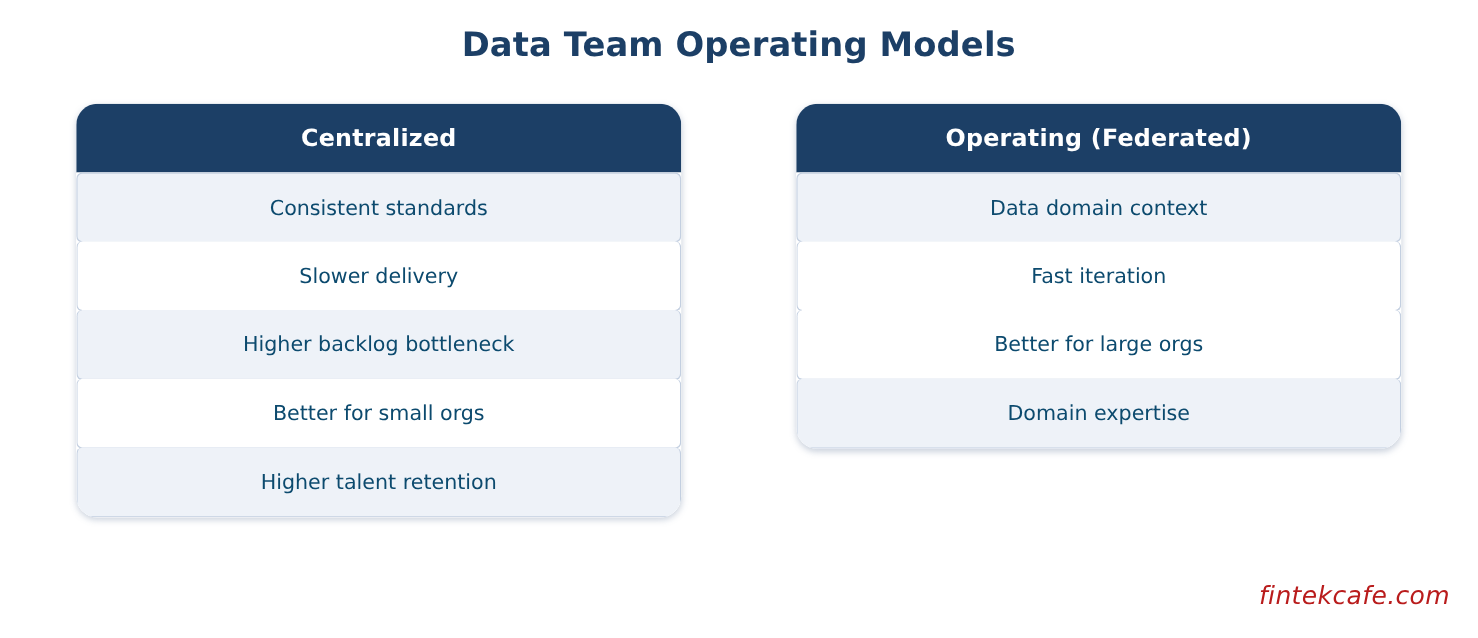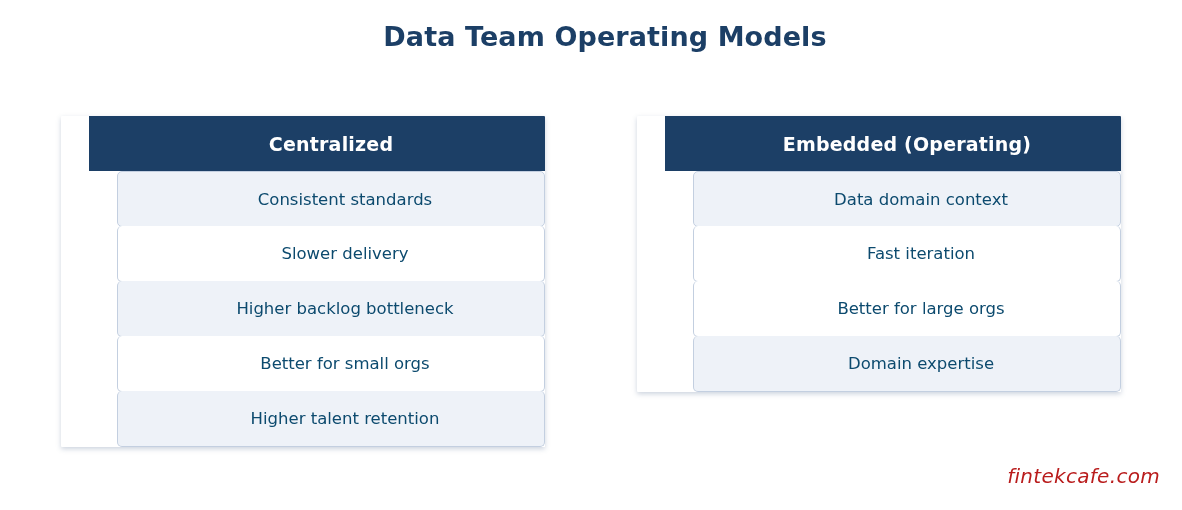--- a/index.html
+++ b/index.html
@@ -1,16 +1,16 @@
 <!DOCTYPE html>
 <html><head>
 <meta charset="utf-8">
 <title>Data Team Operating Models</title>
 <style>
-  * { box-sizing: border-box; padding-left: 28px; }
+  * { box-sizing: border-box; }
   html, body {
     margin: 0;
     padding: 0;
   }
   body {
     width: 1182px;
     height: 510px;
     background: #ffffff;
     font-family: "DejaVu Sans", "Liberation Sans", sans-serif;
     position: relative;
@@ -35,25 +35,24 @@
     top: 83px;
     left: 61px;
     width: 1060px;
     height: 345px;
   }
 
   .compare-card {
     position: absolute;
     top: 0;
     width: 484px;
-    border-radius: 1px;
+    border-radius: 17px;
     background: #ffffff;
     box-shadow: 0 2px 5px rgba(110, 130, 160, 0.35);
     overflow: hidden;
-    margin-top: 33px;
   }
   .compare-card.left  { left: 0; }
   .compare-card.right { left: 576px; }
 
   .card-header {
     height: 55px;
     background: #1c3f66;
     color: #ffffff;
     font-size: 19px;
     font-weight: bold;
@@ -111,21 +110,21 @@
     <div class="card-rows">
       <div class="card-row alt">Consistent standards</div>
       <div class="card-row">Slower delivery</div>
       <div class="card-row alt">Higher backlog bottleneck</div>
       <div class="card-row">Better for small orgs</div>
       <div class="card-row alt">Higher talent retention</div>
     </div>
   </div>
 
   <div class="compare-card right">
-    <div class="card-header">Embedded (Operating)</div>
+    <div class="card-header">Operating (Federated)</div>
     <div class="card-rows">
       <div class="card-row alt">Data domain context</div>
       <div class="card-row">Fast iteration</div>
       <div class="card-row">Better for large orgs</div>
       <div class="card-row alt">Domain expertise</div>
     </div>
   </div>
 
 </div>
 

